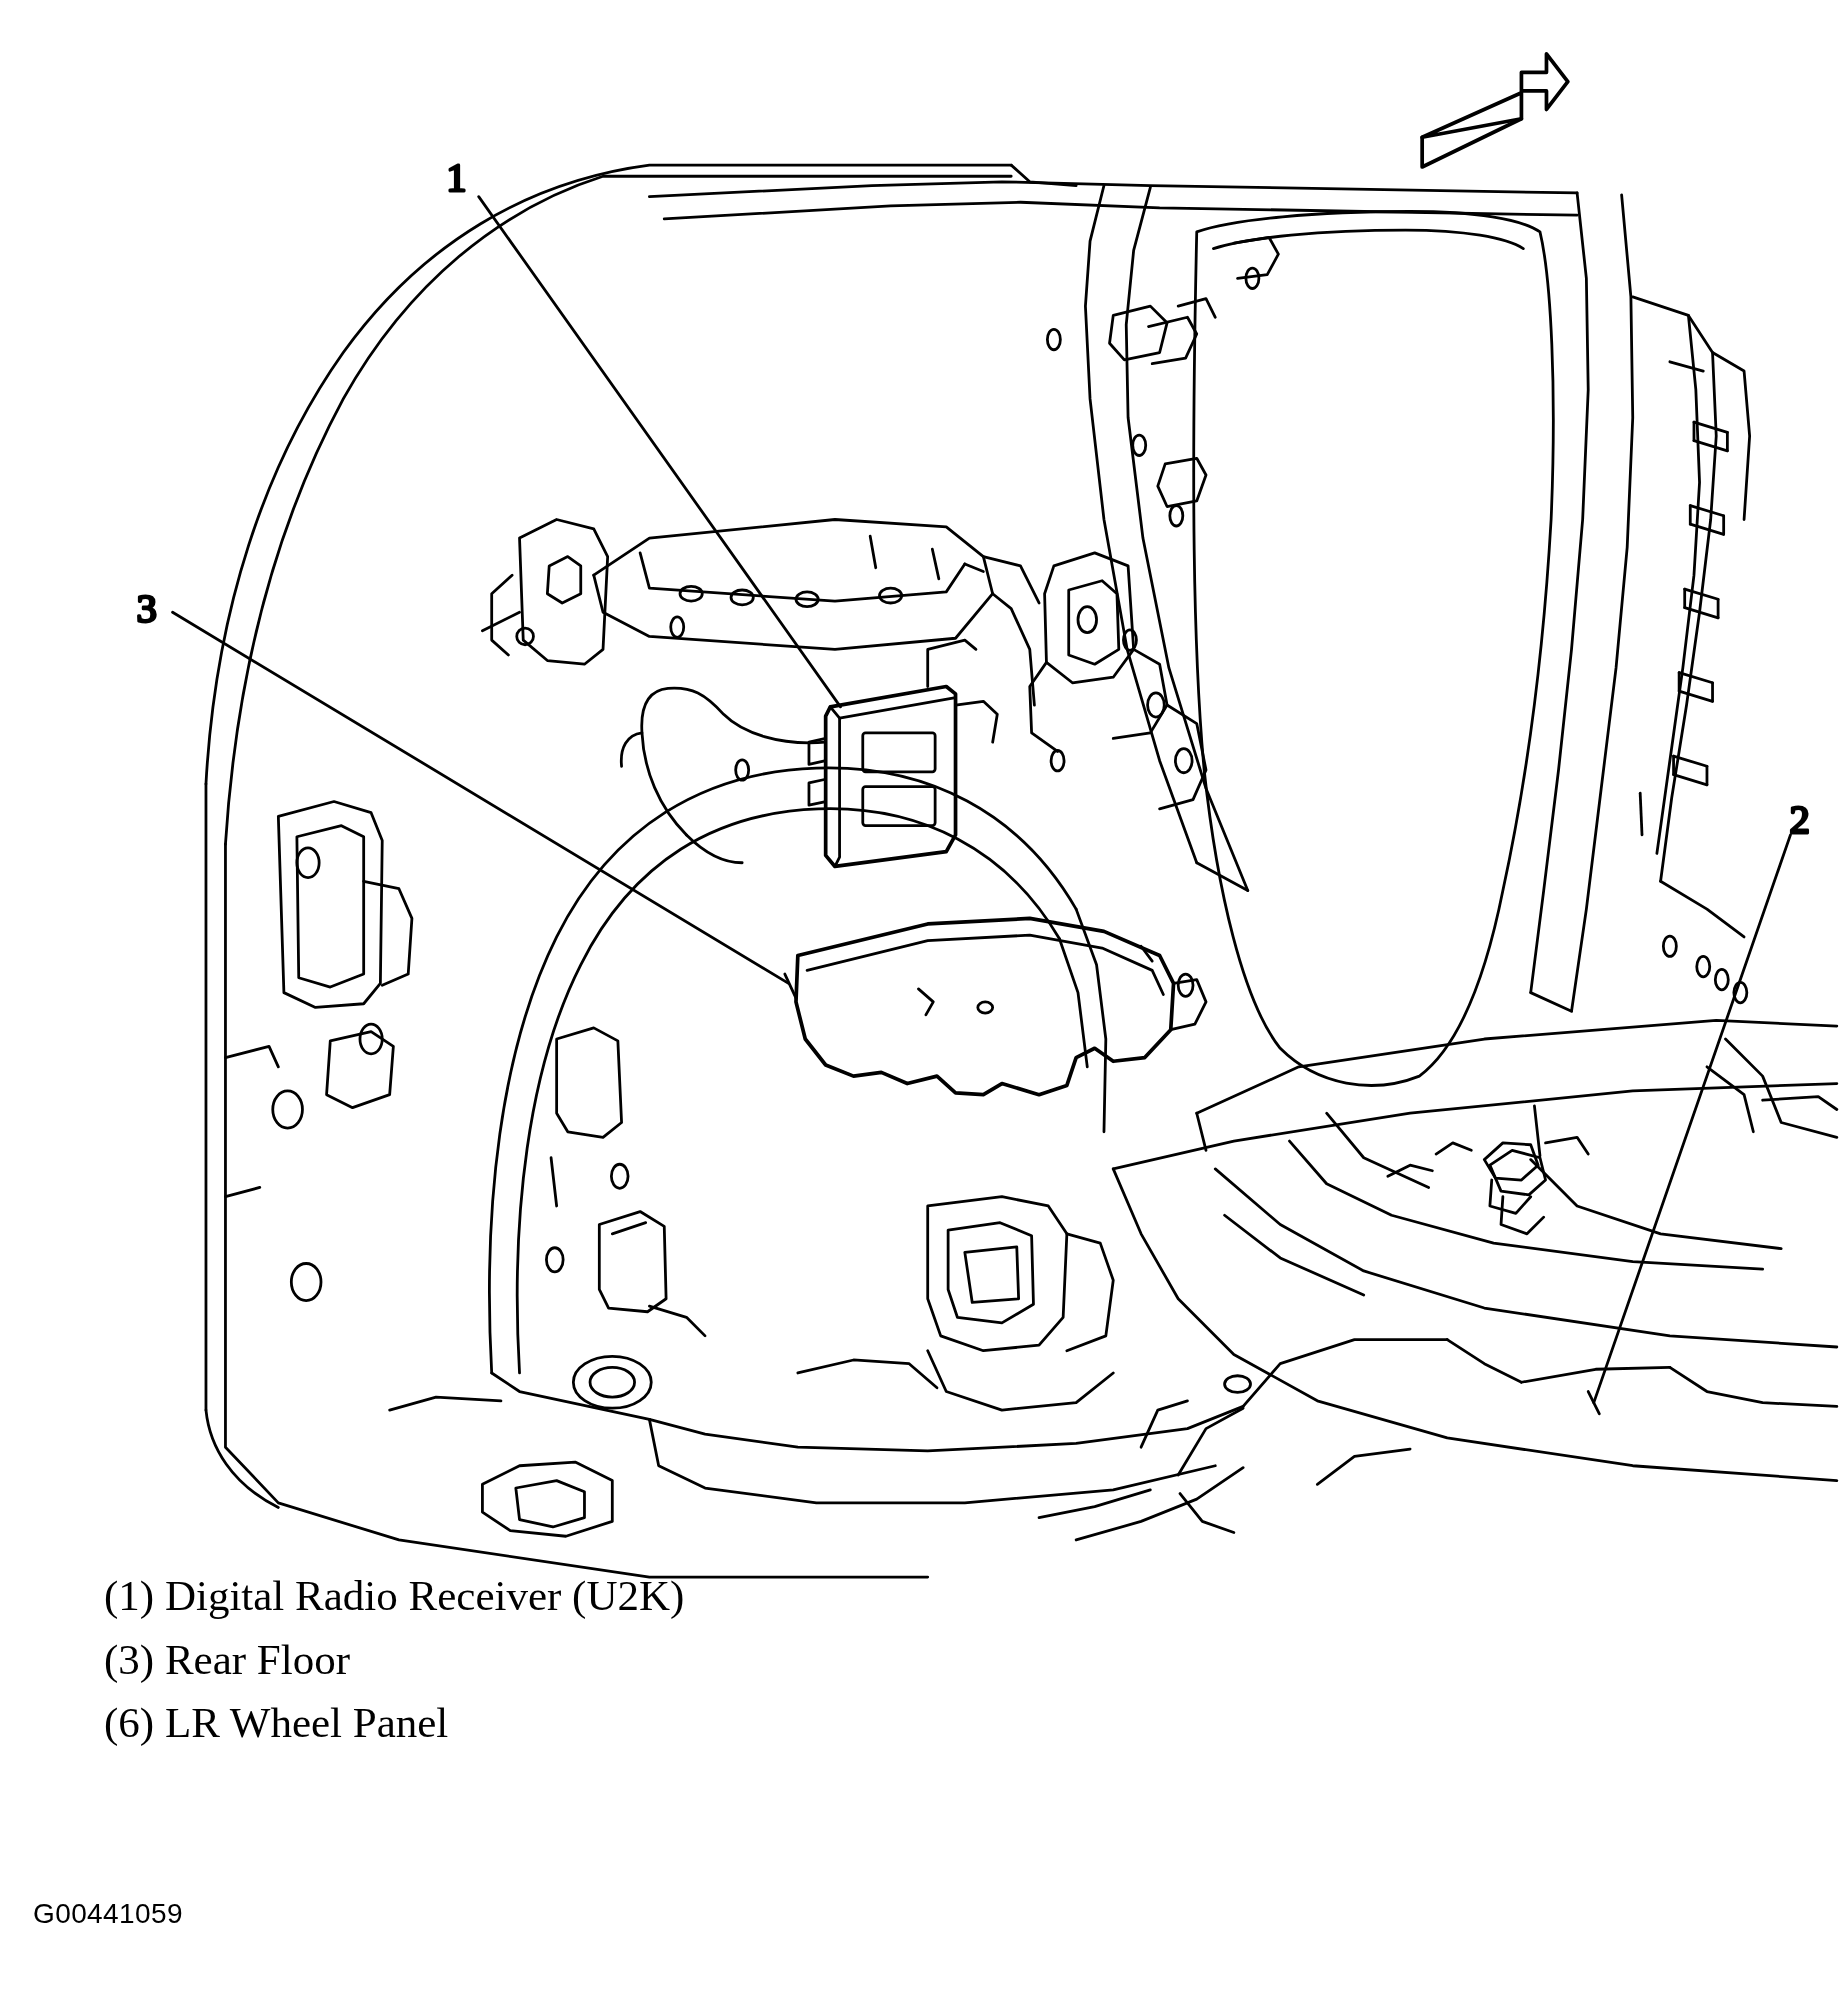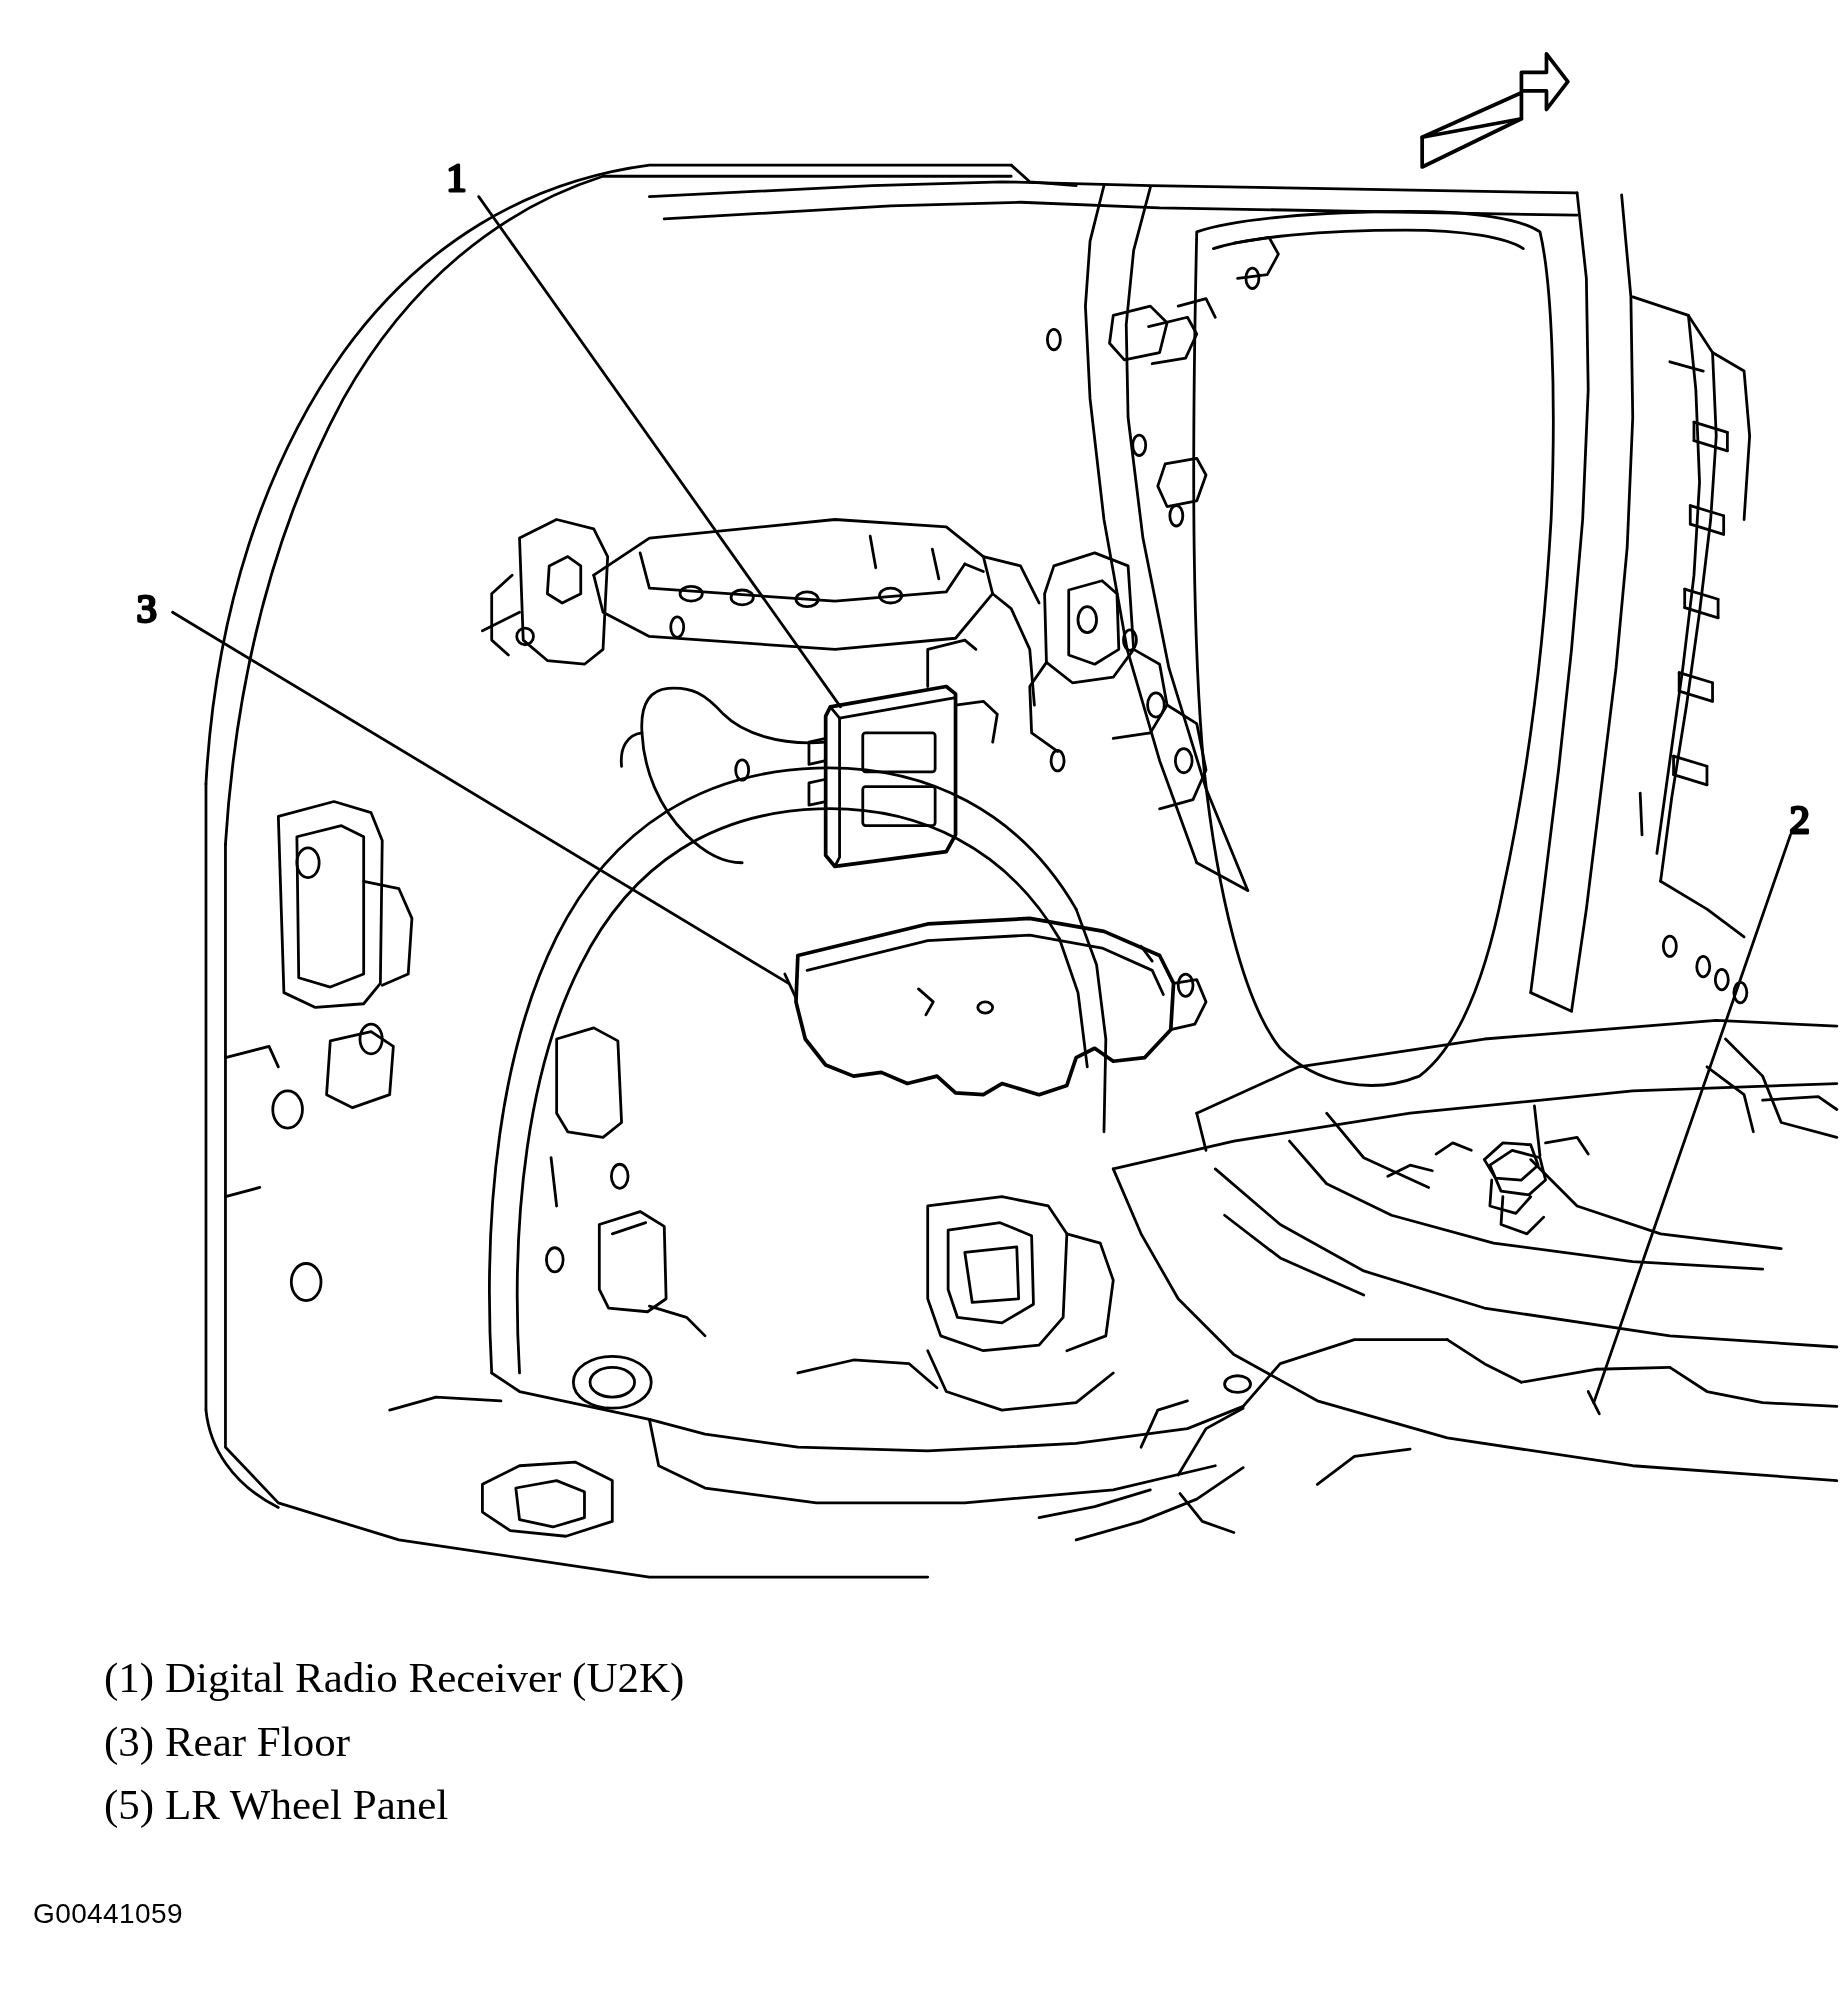--- a/index.html
+++ b/index.html
@@ -29,21 +29,21 @@
     height: 1642px;
   }
   #figure svg {
     display: block;
     width: 1848px;
     height: 1642px;
   }
   .legend {
     position: absolute;
     left: 104px;
-    top: 1646px;
+    top: 1564px;
     width: 1113px;
   }
   .legend-item {
     font-family: "Liberation Serif", serif;
     font-size: 43px;
     line-height: 1.48;
     color: #000;
     white-space: pre;
   }
   .fig-id {
@@ -308,19 +308,19 @@
         <text class="callout-num" x="492" y="206" text-anchor="middle">1</text>
         <text class="callout-num" x="158" y="670" text-anchor="middle">3</text>
         <text class="callout-num" x="1940" y="898" text-anchor="middle">2</text>
       </g>
     </svg>
   </div>
 
   <div class="legend">
     <div class="legend-item">(1) Digital Radio Receiver (U2K)</div>
     <div class="legend-item">(3) Rear Floor</div>
-    <div class="legend-item">(5) LR Wheel Panel</div>
+    <div class="legend-item">(6) LR Wheel Panel</div>
   </div>
 
   <div class="fig-id">G00441059</div>
 
 </div>
 
 
 </body></html>

